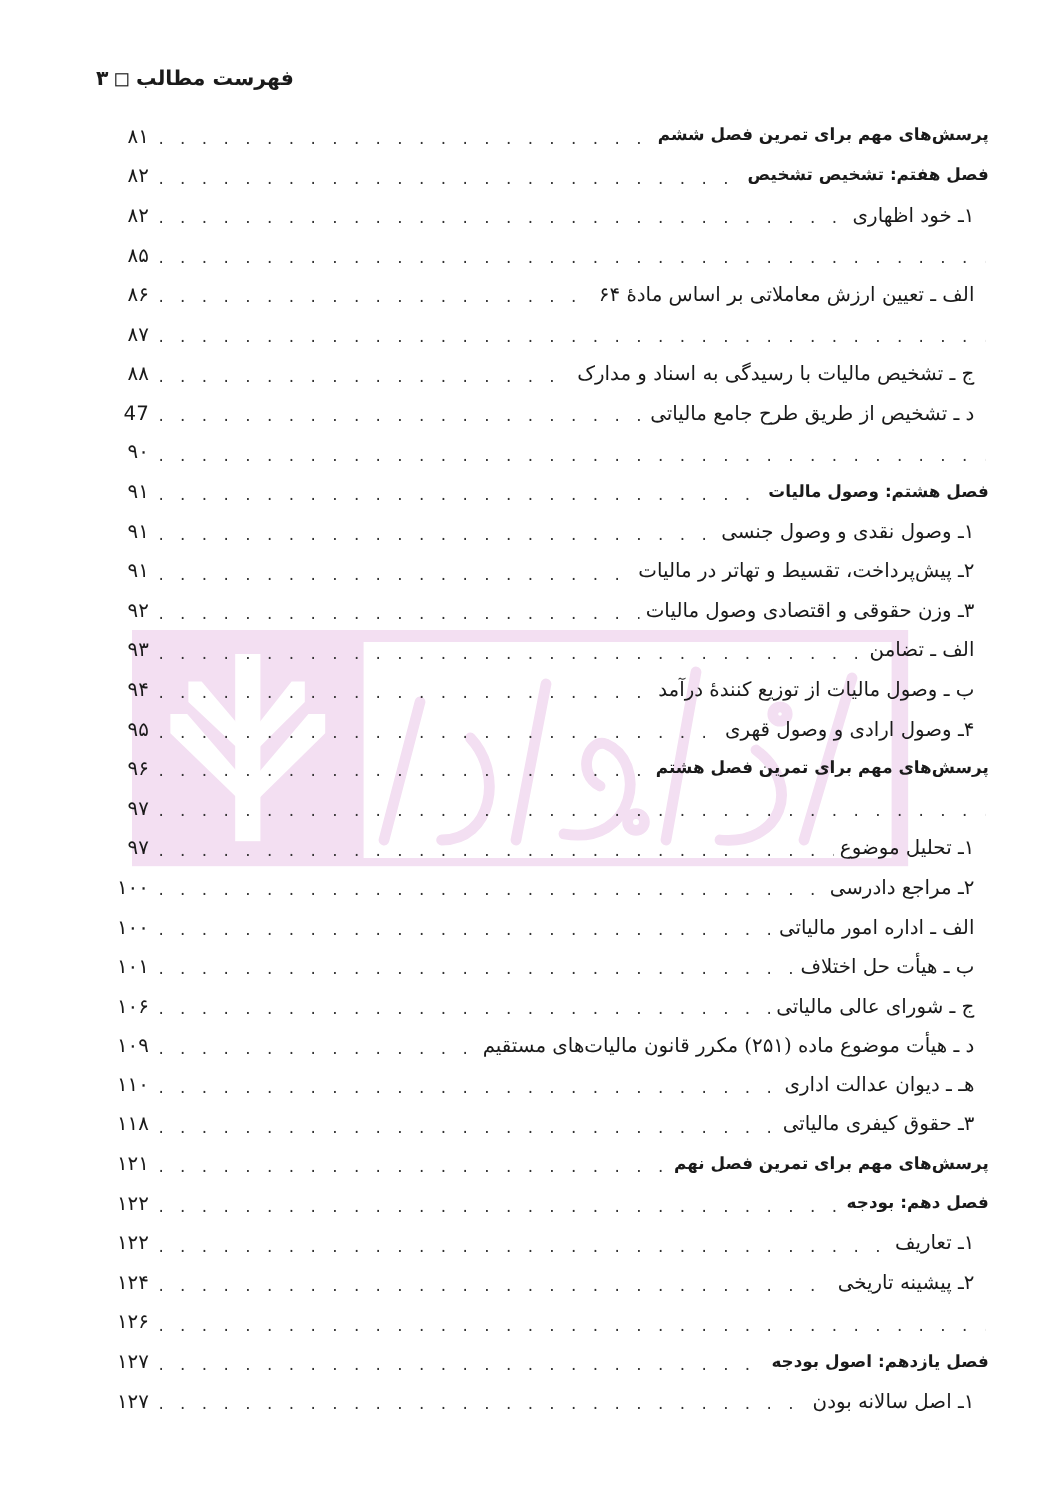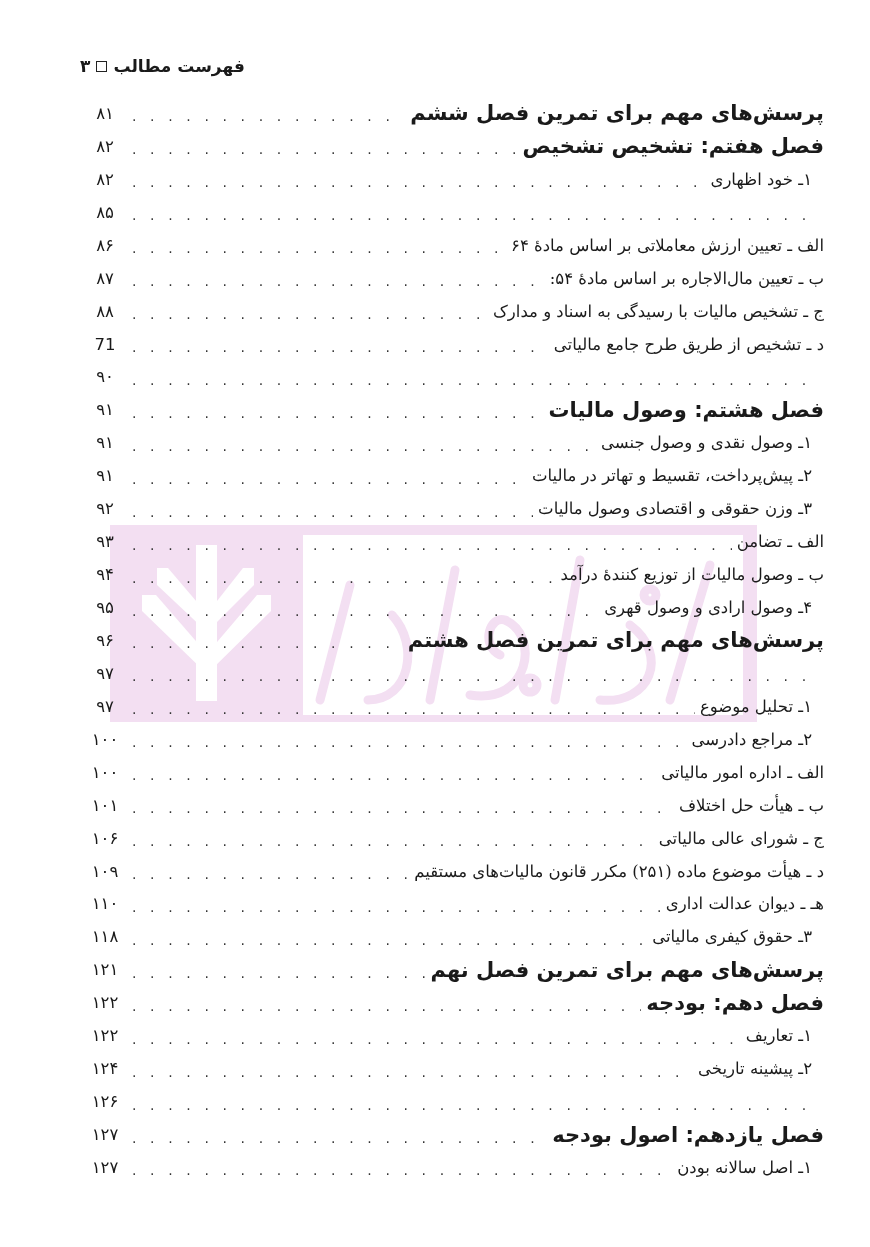--- a/index.html
+++ b/index.html
@@ -7,27 +7,27 @@
            font-family: "DejaVu Sans", sans-serif; color: #1a1a1a; }
     .page-header { position: absolute; left: 80px; top: 56px; width: 200px; height: 26px;
                    direction: rtl; text-align: left; font-weight: bold; font-size: 17px; }
     .page-header .hdr-inner { display: inline-flex; direction: rtl; align-items: center; gap: 6px; }
     .hdr-box { display: inline-block; width: 9px; height: 9px; border: 1px solid #222; }
     .watermark { position: absolute; left: 110px; top: 525px; width: 647px; height: 197px; z-index: 0; }
     .toc { position: absolute; left: 86px; top: 97px; width: 738px; z-index: 1; }
     .toc-row { position: relative; height: 32.94px; display: flex; flex-direction: row-reverse;
                align-items: center; direction: ltr; }
     .toc-title { direction: rtl; white-space: nowrap; font-size: 17px; padding-left: 2px; }
-    .toc-row.bold .toc-title { font-weight: bold; font-size: 21px; }
+    .toc-row.bold .toc-title { font-weight: bold; font-size: 14px; }
     .toc-row.lvl1 .toc-title { margin-right: 12px; font-family: "DejaVu Serif", serif; font-size: 16.5px; }
-    .toc-row.lvl2 .toc-title { margin-right: 0; font-family: "DejaVu Serif", serif; font-size: 16.5px; }
+    .toc-row.lvl2 .toc-title { margin-right: 12px; font-family: "DejaVu Serif", serif; font-size: 16.5px; }
     .toc-dots { flex: 1; overflow: hidden; white-space: nowrap; color: #333; font-size: 14px;
                 letter-spacing: 4.6px; text-align: right; direction: ltr; line-height: 1;
                 padding-top: 6px; margin: 0 3px 0 8px; }
-    .toc-page { direction: rtl; font-size: 16.5px; min-width: 38px; text-align: center; white-space: nowrap; }
+    .toc-page { direction: rtl; font-size: 16.5px; min-width: 38px; text-align: right; white-space: nowrap; }
   </style>
 </head>
 <body>
 
 <div class="page-header">
   <span class="hdr-inner">
     <span>فهرست مطالب</span>
     <span class="hdr-box"></span>
     <span>۳</span>
   </span>
@@ -77,33 +77,32 @@
   <div class="toc-row lvl1">
       <span class="toc-dots">. . . . . . . . . . . . . . . . . . . . . . . . . . . . . . . . . . . . . . . . . . . . . . . . . . . . . . . . . . . . . . . . . . . . . . . . . . . . . . . . . . . . . . . . . . . .</span>
       <span class="toc-page">۸۵</span>
     </div>
   <div class="toc-row lvl2">
       <span class="toc-title">الف ـ تعیین ارزش معاملاتی بر اساس مادهٔ ۶۴</span>
       <span class="toc-dots">. . . . . . . . . . . . . . . . . . . . . . . . . . . . . . . . . . . . . . . . . . . . . . . . . . . . . . . . . . . . . . . . . . . . . . . . . . . . . . . . . . . . . . . . . . . .</span>
       <span class="toc-page">۸۶</span>
     </div>
   <div class="toc-row lvl2">
-      <span class="toc-title">ب ـ تعیین مال‌الاجاره بر اساس مادهٔ ۵۴:</span>
       <span class="toc-dots">. . . . . . . . . . . . . . . . . . . . . . . . . . . . . . . . . . . . . . . . . . . . . . . . . . . . . . . . . . . . . . . . . . . . . . . . . . . . . . . . . . . . . . . . . . . .</span>
       <span class="toc-page">۸۷</span>
     </div>
   <div class="toc-row lvl2">
       <span class="toc-title">ج ـ تشخیص مالیات با رسیدگی به اسناد و مدارک</span>
       <span class="toc-dots">. . . . . . . . . . . . . . . . . . . . . . . . . . . . . . . . . . . . . . . . . . . . . . . . . . . . . . . . . . . . . . . . . . . . . . . . . . . . . . . . . . . . . . . . . . . .</span>
       <span class="toc-page">۸۸</span>
     </div>
   <div class="toc-row lvl2">
       <span class="toc-title">د ـ تشخیص از طریق طرح جامع مالیاتی</span>
       <span class="toc-dots">. . . . . . . . . . . . . . . . . . . . . . . . . . . . . . . . . . . . . . . . . . . . . . . . . . . . . . . . . . . . . . . . . . . . . . . . . . . . . . . . . . . . . . . . . . . .</span>
-      <span class="toc-page">71</span>
+      <span class="toc-page">47</span>
     </div>
   <div class="toc-row bold">
       <span class="toc-dots">. . . . . . . . . . . . . . . . . . . . . . . . . . . . . . . . . . . . . . . . . . . . . . . . . . . . . . . . . . . . . . . . . . . . . . . . . . . . . . . . . . . . . . . . . . . .</span>
       <span class="toc-page">۹۰</span>
     </div>
   <div class="toc-row bold">
       <span class="toc-title">فصل هشتم: وصول مالیات</span>
       <span class="toc-dots">. . . . . . . . . . . . . . . . . . . . . . . . . . . . . . . . . . . . . . . . . . . . . . . . . . . . . . . . . . . . . . . . . . . . . . . . . . . . . . . . . . . . . . . . . . . .</span>
       <span class="toc-page">۹۱</span>
     </div>

